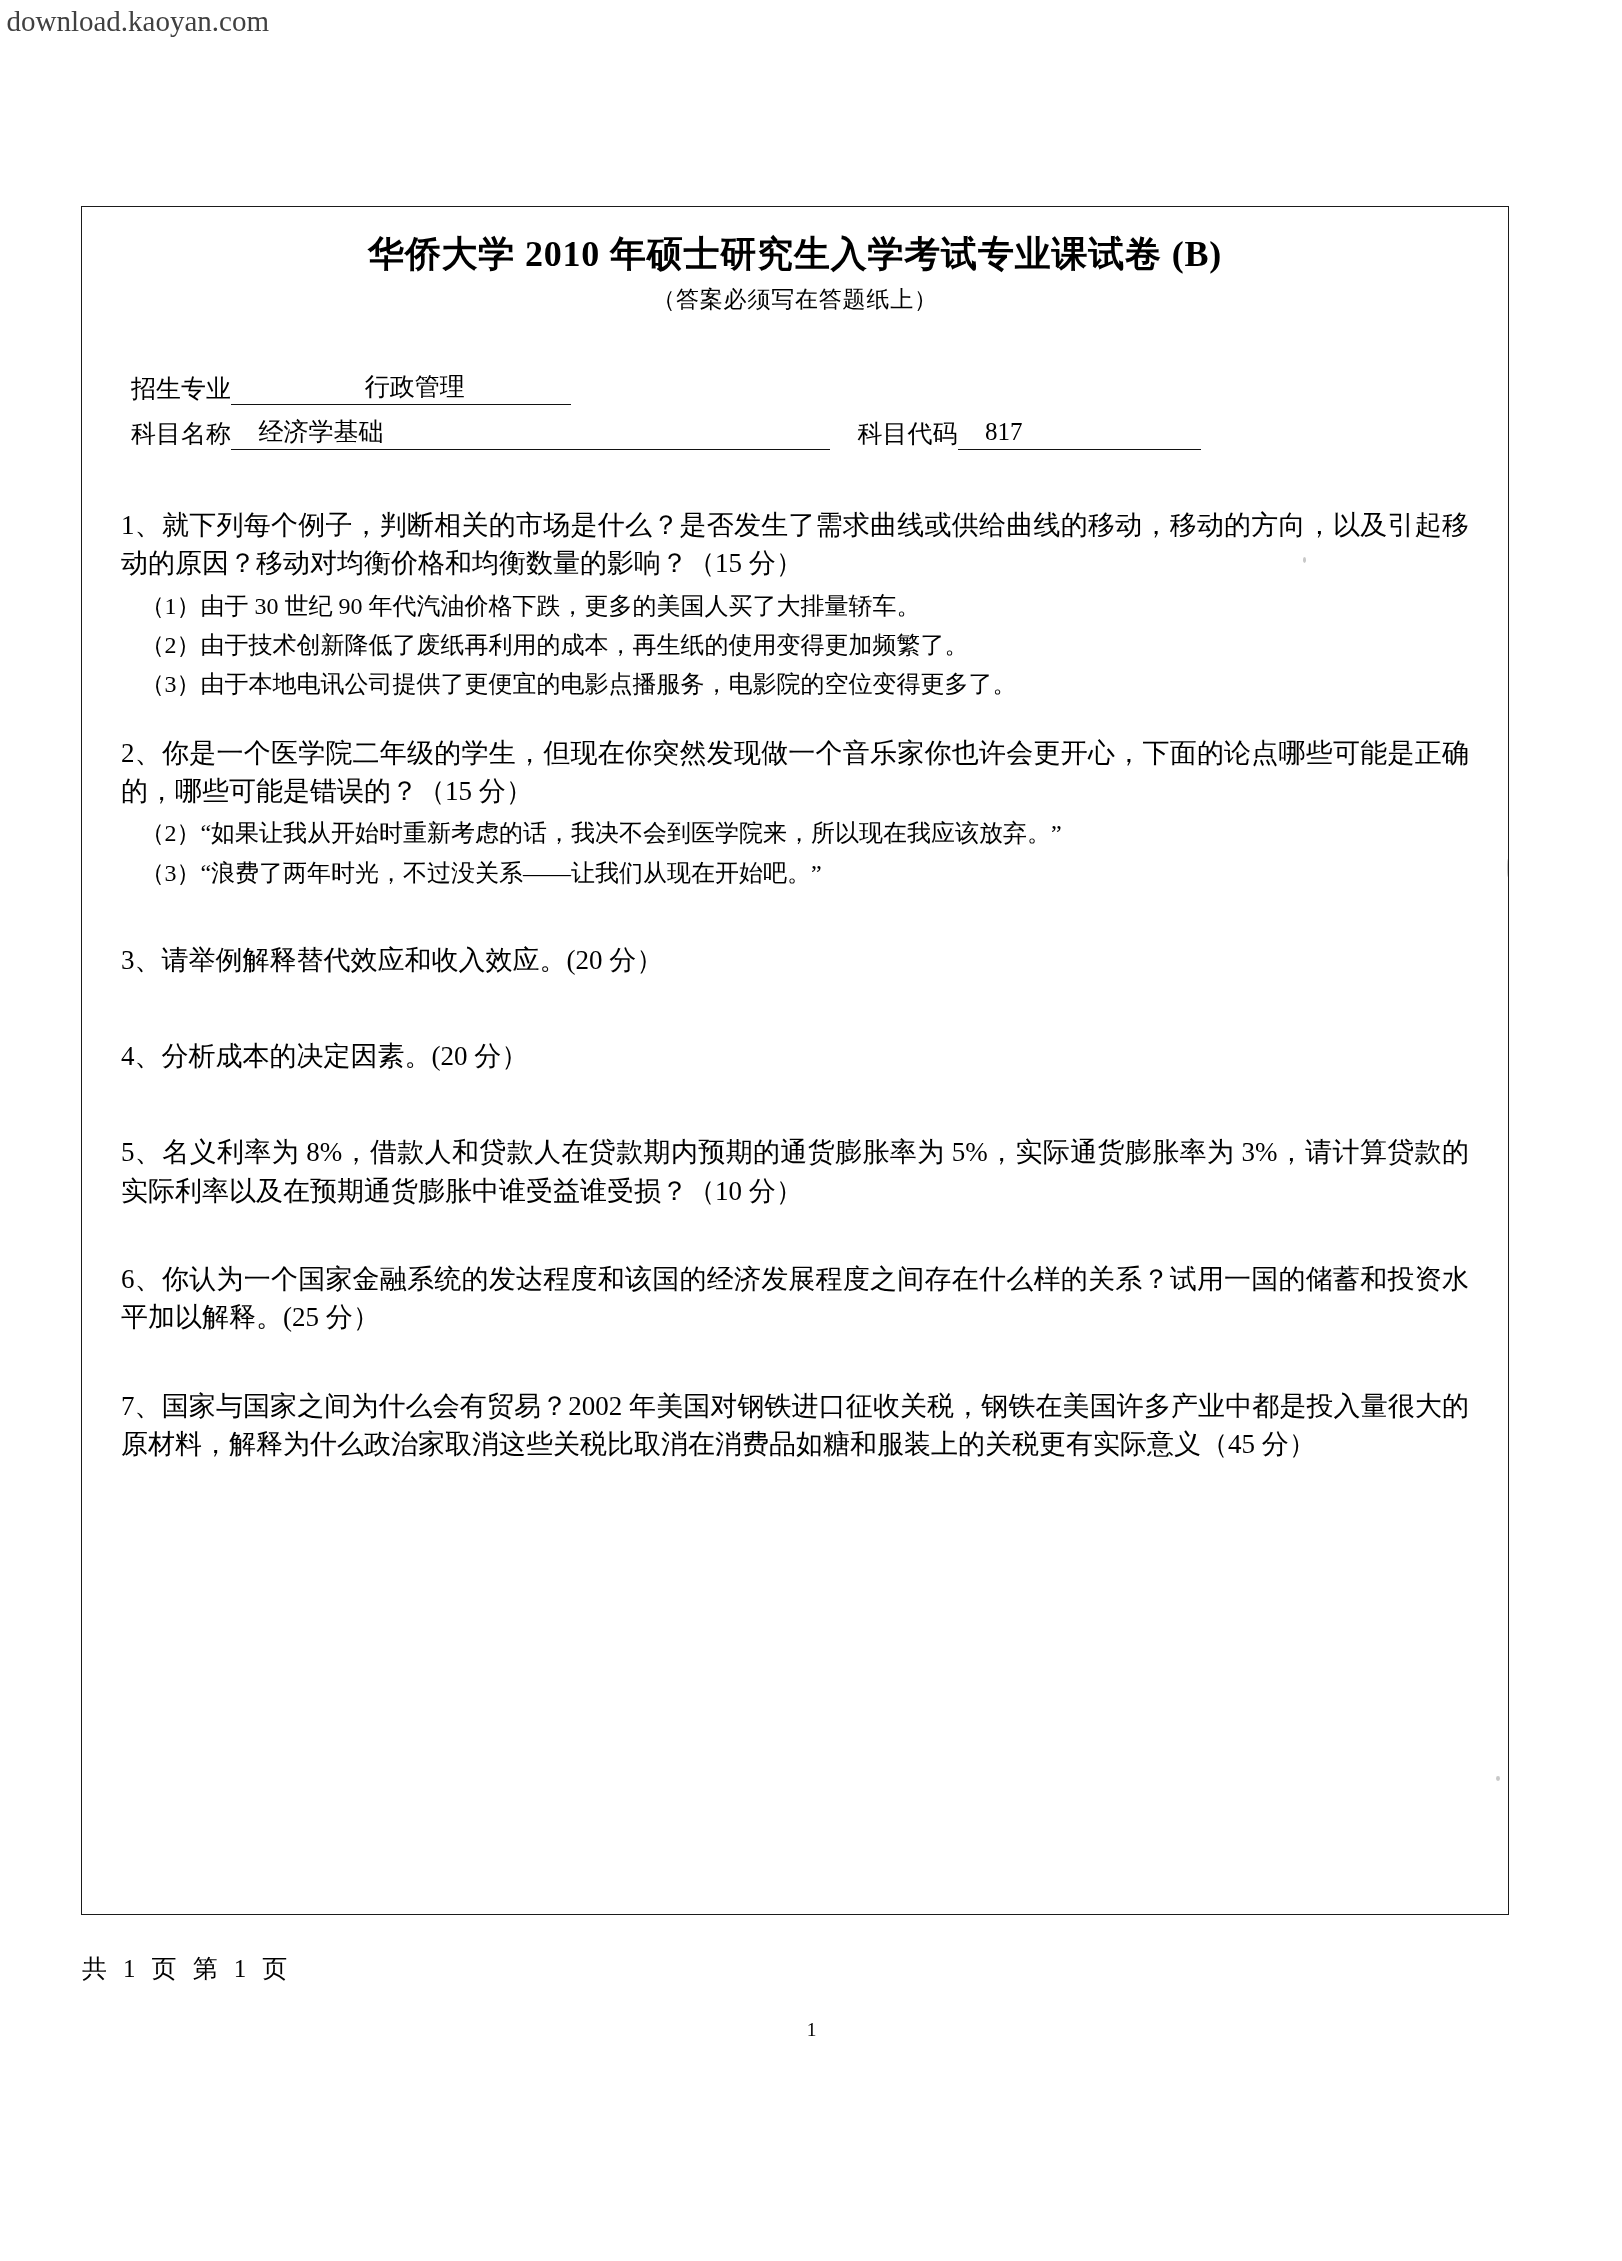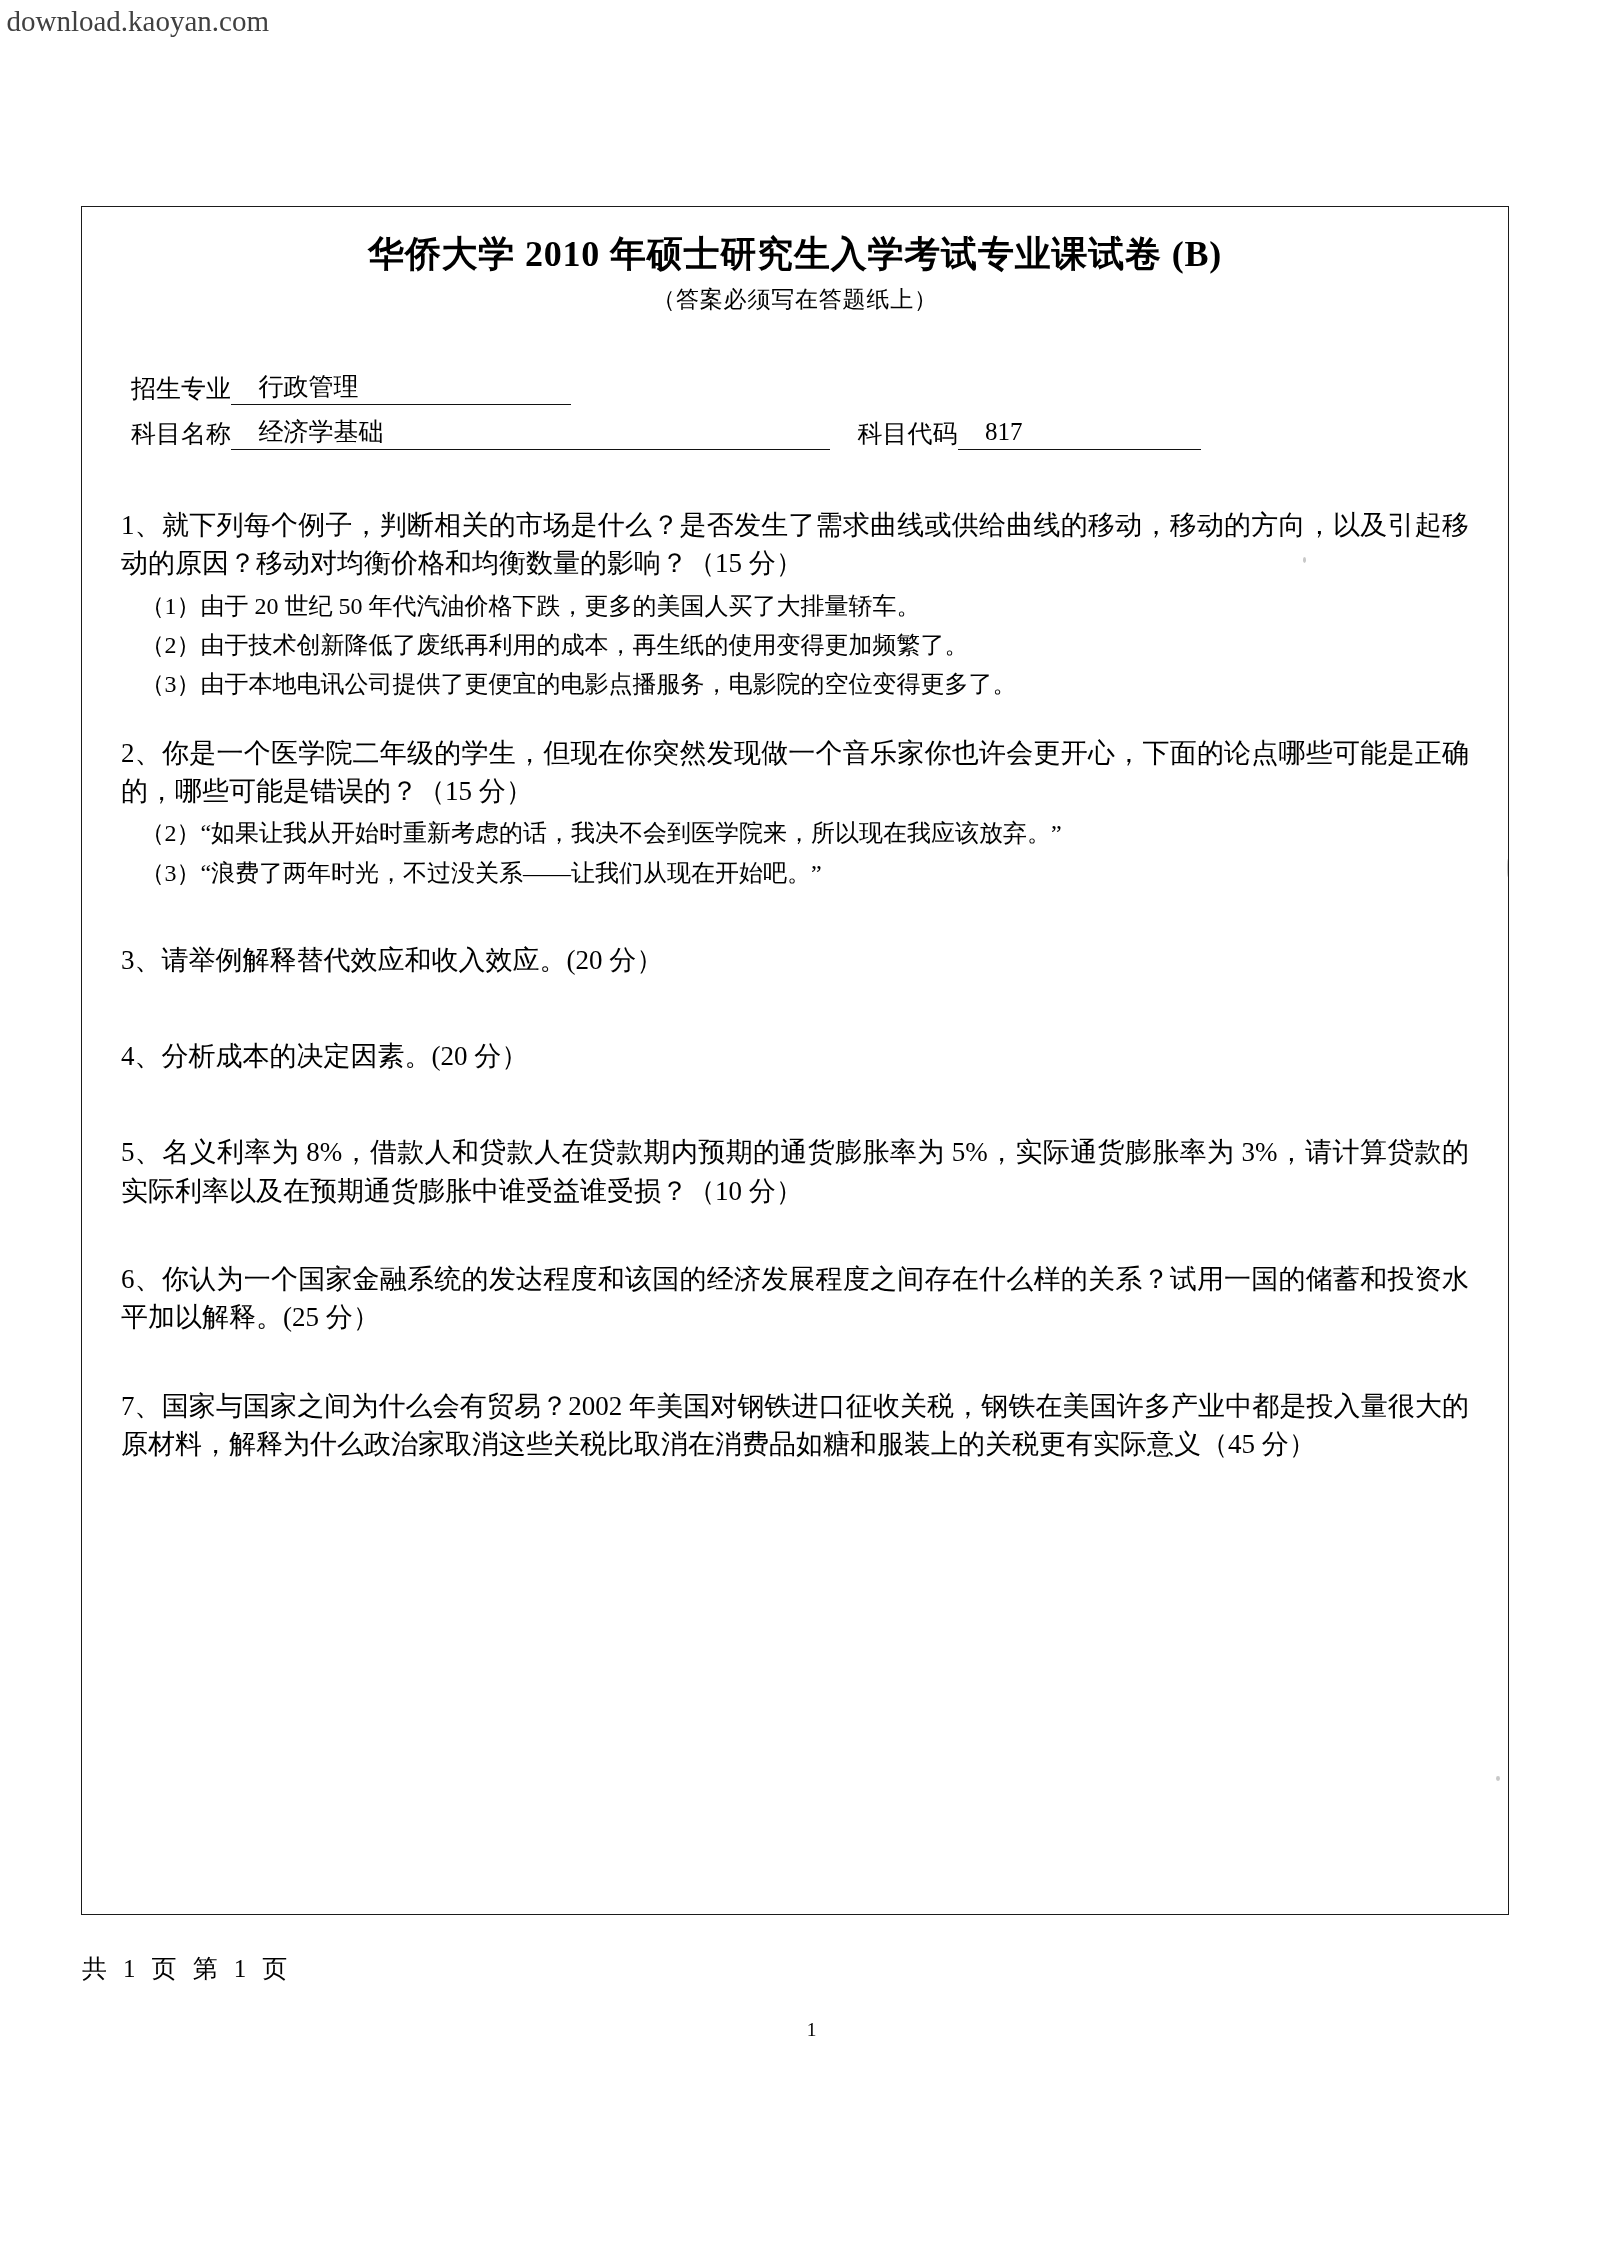--- a/index.html
+++ b/index.html
@@ -83,21 +83,21 @@
   .form-blank {
     display: inline-block;
     vertical-align: bottom;
     border-bottom: 1.6px solid #121212;
     text-align: left;
     padding-left: 27.5px;
     box-sizing: border-box;
     height: 36px;
     line-height: 36px;
   }
-  .blank-major { width: 340px; }
+  .blank-major { width: 340px; text-align: center; }
   .blank-subject { width: 599px; }
   .blank-code { width: 243px; }
   .gap-code { display: inline-block; width: 27.5px; }
 
   
   .content {
     position: absolute;
     left: 39px;
     top: 299px;
     width: 1348px;
@@ -173,21 +173,21 @@
       <span class="form-label">科目名称</span><span class="form-blank blank-subject">经济学基础</span><span class="gap-code"></span><span class="form-label">科目代码</span><span class="form-blank blank-code">817</span>
     </div>
 
   </div>
 
   <div class="content">
 
     <div class="q-block">
       <div class="q-main">1、就下列每个例子，判断相关的市场是什么？是否发生了需求曲线或供给曲线的移动，移动的方向，以及引起移动的原因？移动对均衡价格和均衡数量的影响？（15 分）</div>
       <div class="q-sub">
-        <div>（1）由于 20 世纪 50 年代汽油价格下跌，更多的美国人买了大排量轿车。</div>
+        <div>（1）由于 30 世纪 90 年代汽油价格下跌，更多的美国人买了大排量轿车。</div>
         <div>（2）由于技术创新降低了废纸再利用的成本，再生纸的使用变得更加频繁了。</div>
         <div>（3）由于本地电讯公司提供了更便宜的电影点播服务，电影院的空位变得更多了。</div>
       </div>
     </div>
 
     <div class="q-block q-gap-lg">
       <div class="q-main">2、你是一个医学院二年级的学生，但现在你突然发现做一个音乐家你也许会更开心，下面的论点哪些可能是正确的，哪些可能是错误的？（15 分）</div>
       <div class="q-sub">
         <div>（2）“如果让我从开始时重新考虑的话，我决不会到医学院来，所以现在我应该放弃。”</div>
         <div>（3）“浪费了两年时光，不过没关系——让我们从现在开始吧。”</div>

